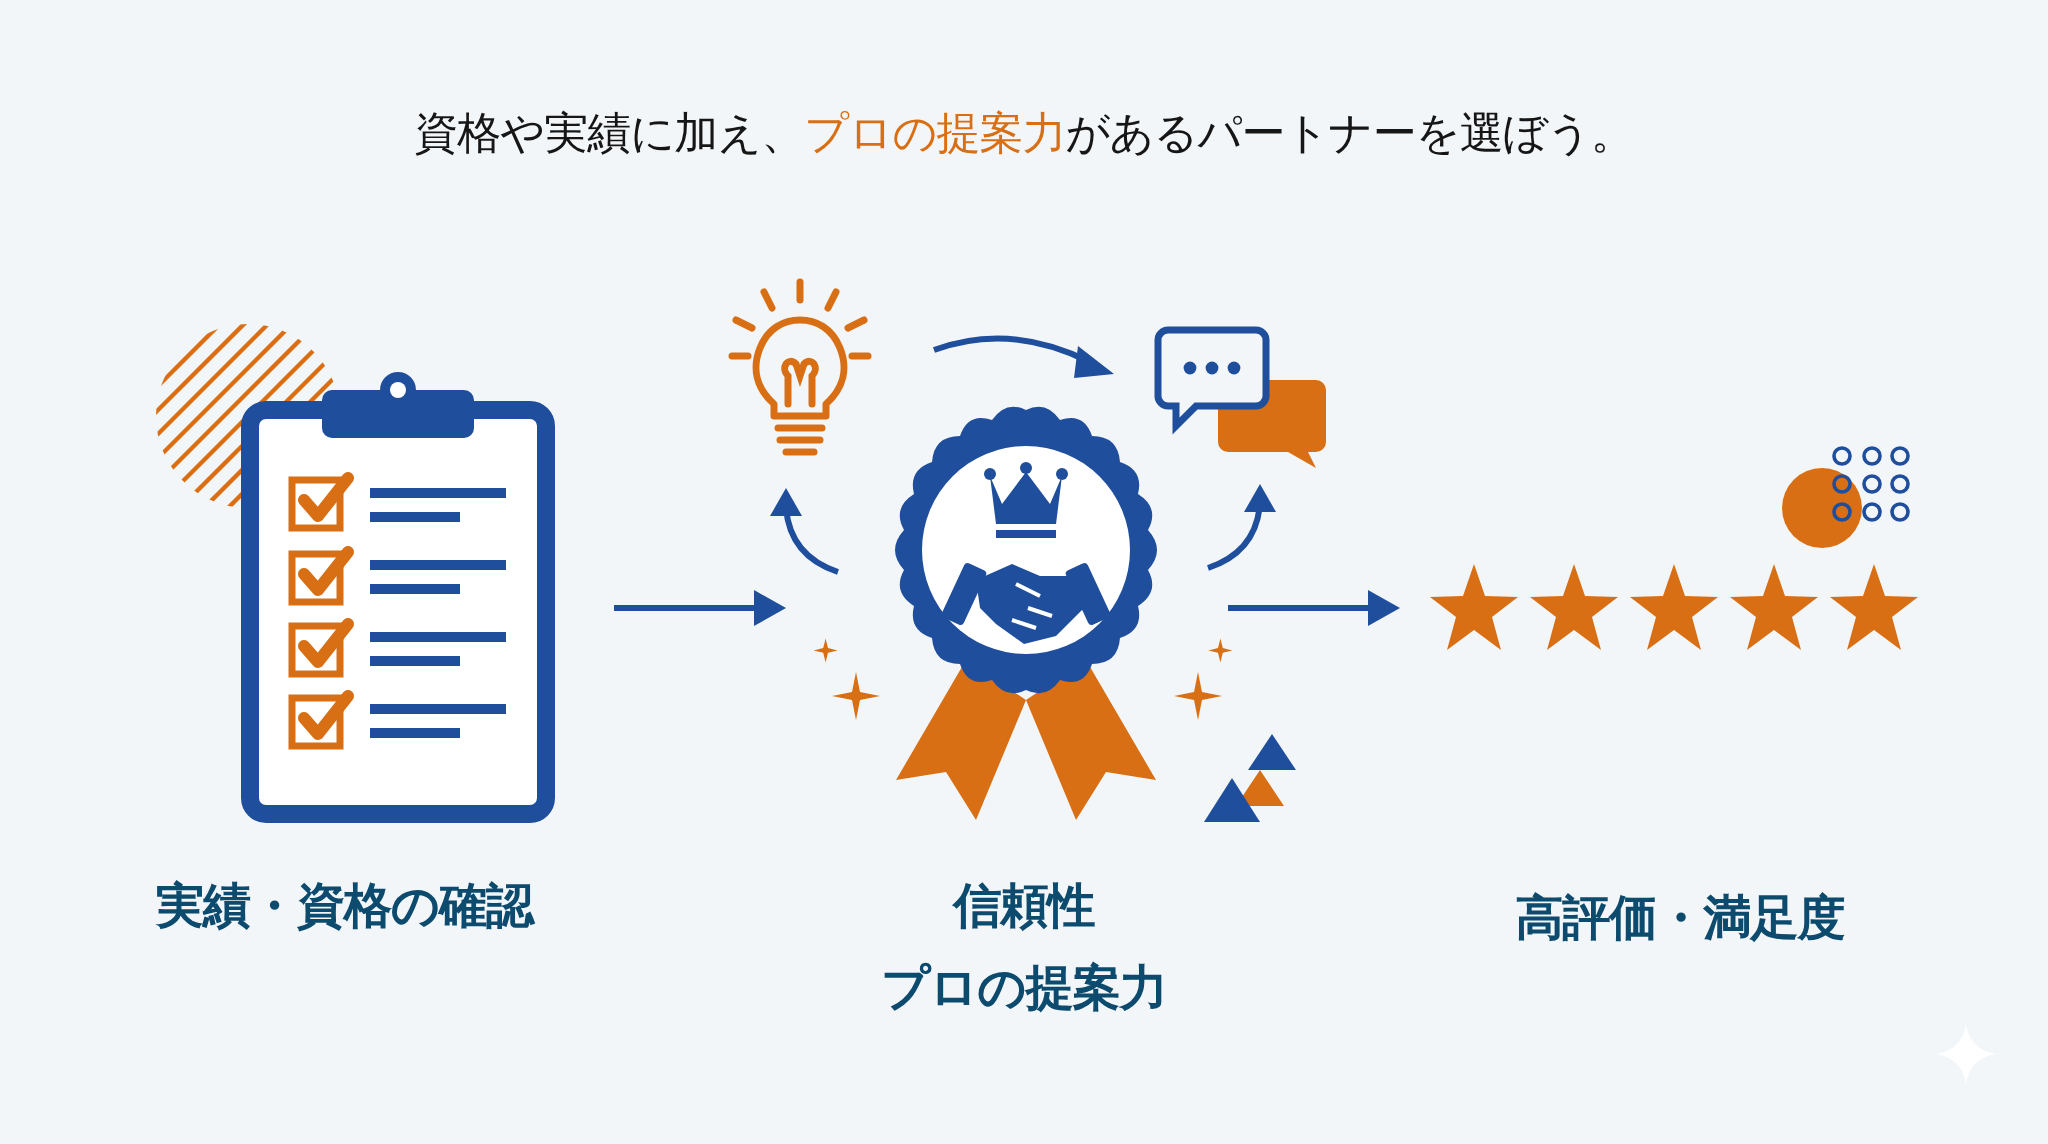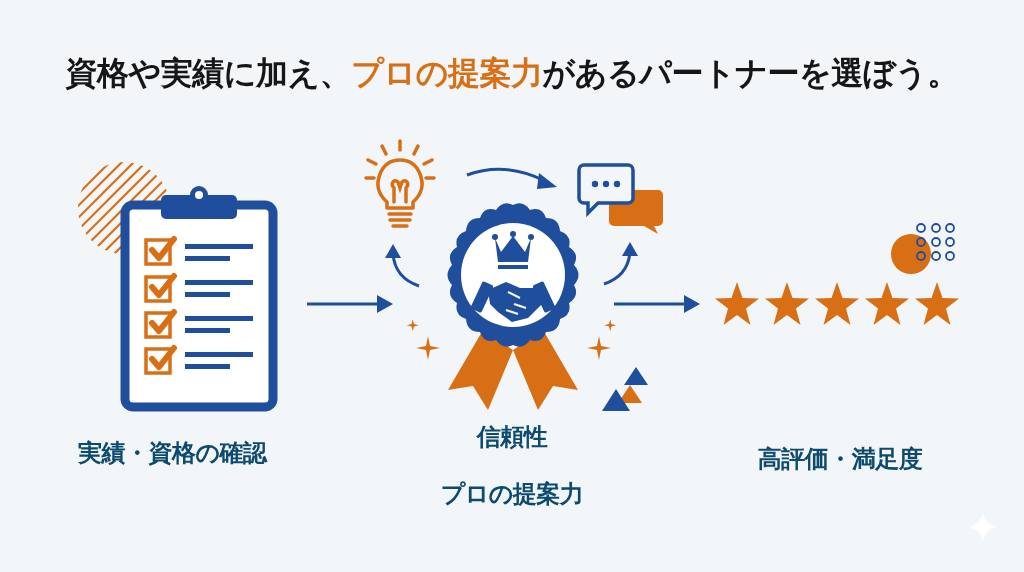--- a/index.html
+++ b/index.html
@@ -3,21 +3,21 @@
 <meta charset="utf-8">
 <style>
   html, body { margin:0; padding:0; }
   body {
     width:1024px; height:572px; overflow:hidden; position:relative;
     background:#f3f6f9;
     font-family:"DejaVu Sans","Liberation Sans",sans-serif;
   }
   .headline {
     position:absolute; left:0; top:52px; width:1024px; text-align:center;
-    font-size:32px; font-weight:bold; color:#161616; letter-spacing:-0.5px;
+    font-size:22px; font-weight:normal; color:#161616; letter-spacing:-0.5px;
   }
   .headline .hl { color:#d96f14; }
   .label {
     position:absolute; font-size:24px; font-weight:bold; color:#0c4a6e;
     text-align:center; white-space:nowrap; letter-spacing:-0.5px;
   }
   svg { position:absolute; overflow:visible; }
 </style>
 </head>
 <body>
@@ -186,19 +186,19 @@
     <polygon id="star" points="22,0 27.5,16 44,16.5 31,26.5 35.5,43 22,33 8.5,43 13,26.5 0,16.5 16.5,16"></polygon>
   </defs>
   <use href="#star" x="0" fill="#d96f14"></use>
   <use href="#star" x="50" fill="#d96f14"></use>
   <use href="#star" x="100" fill="#d96f14"></use>
   <use href="#star" x="150" fill="#d96f14"></use>
   <use href="#star" x="200" fill="#d96f14"></use>
 </svg>
 
 <div class="label" style="left:78px;top:437px;width:240px;text-align:left">実績・資格の確認</div>
-<div class="label" style="left:412px;top:421px;width:200px">信頼性</div>
+<div class="label" style="left:412px;top:437px;width:200px">信頼性</div>
 <div class="label" style="left:412px;top:478px;width:200px">プロの提案力</div>
 <div class="label" style="left:730px;top:443px;width:220px">高評価・満足度</div>
 
 <svg style="left:968px;top:512px" width="30" height="30" viewBox="0 0 30 30">
   <path d="M15,0 Q17,13 30,15 Q17,17 15,30 Q13,17 0,15 Q13,13 15,0 Z" fill="#ffffff"></path>
 </svg>
 
 </body></html>

